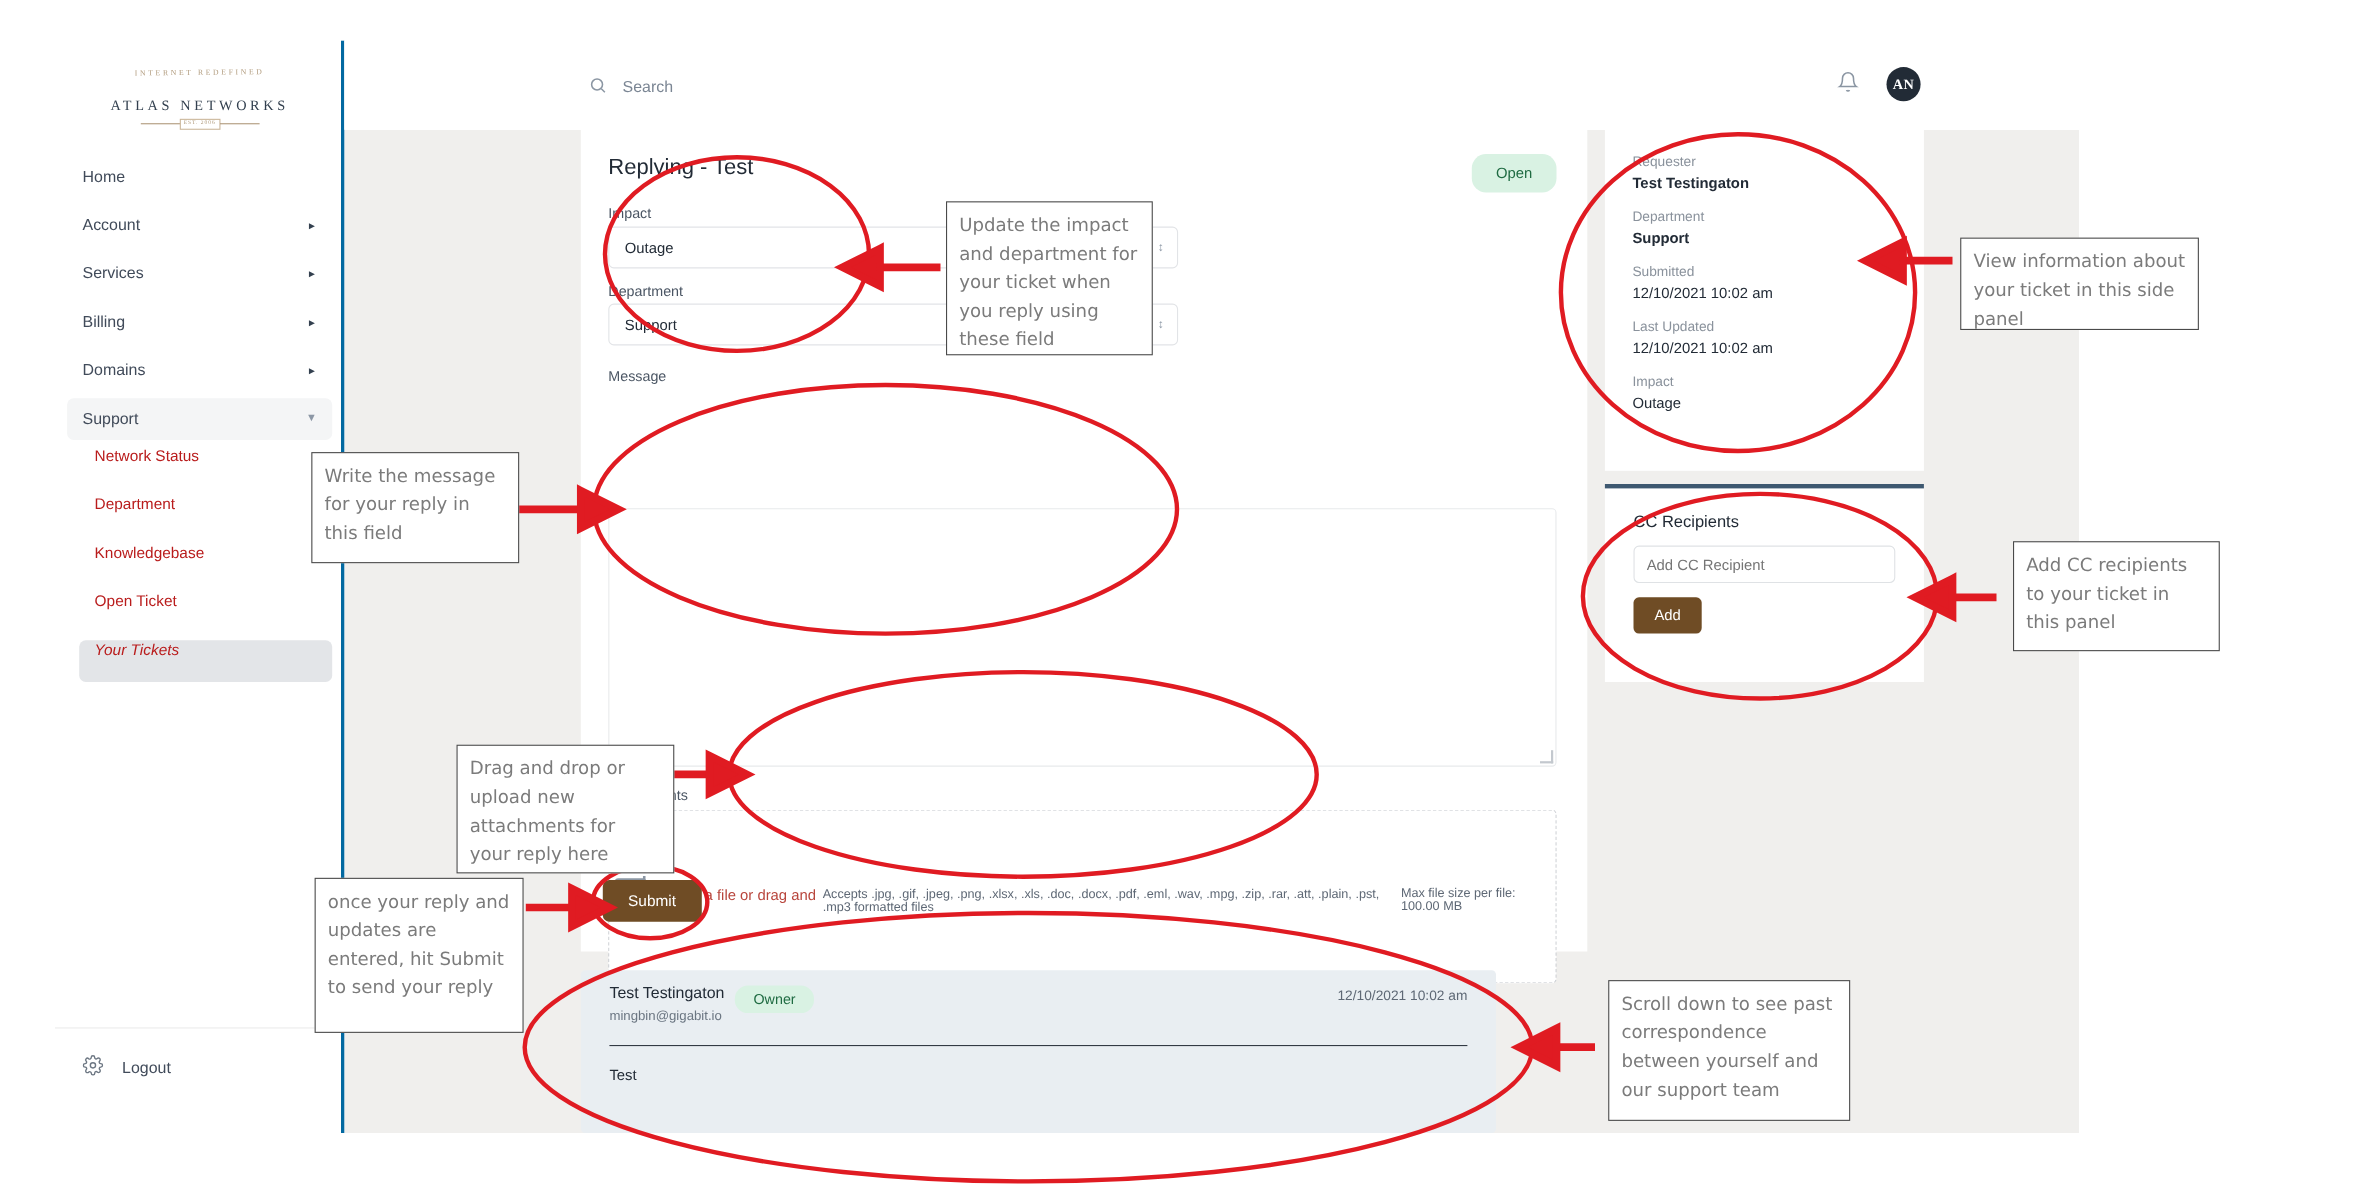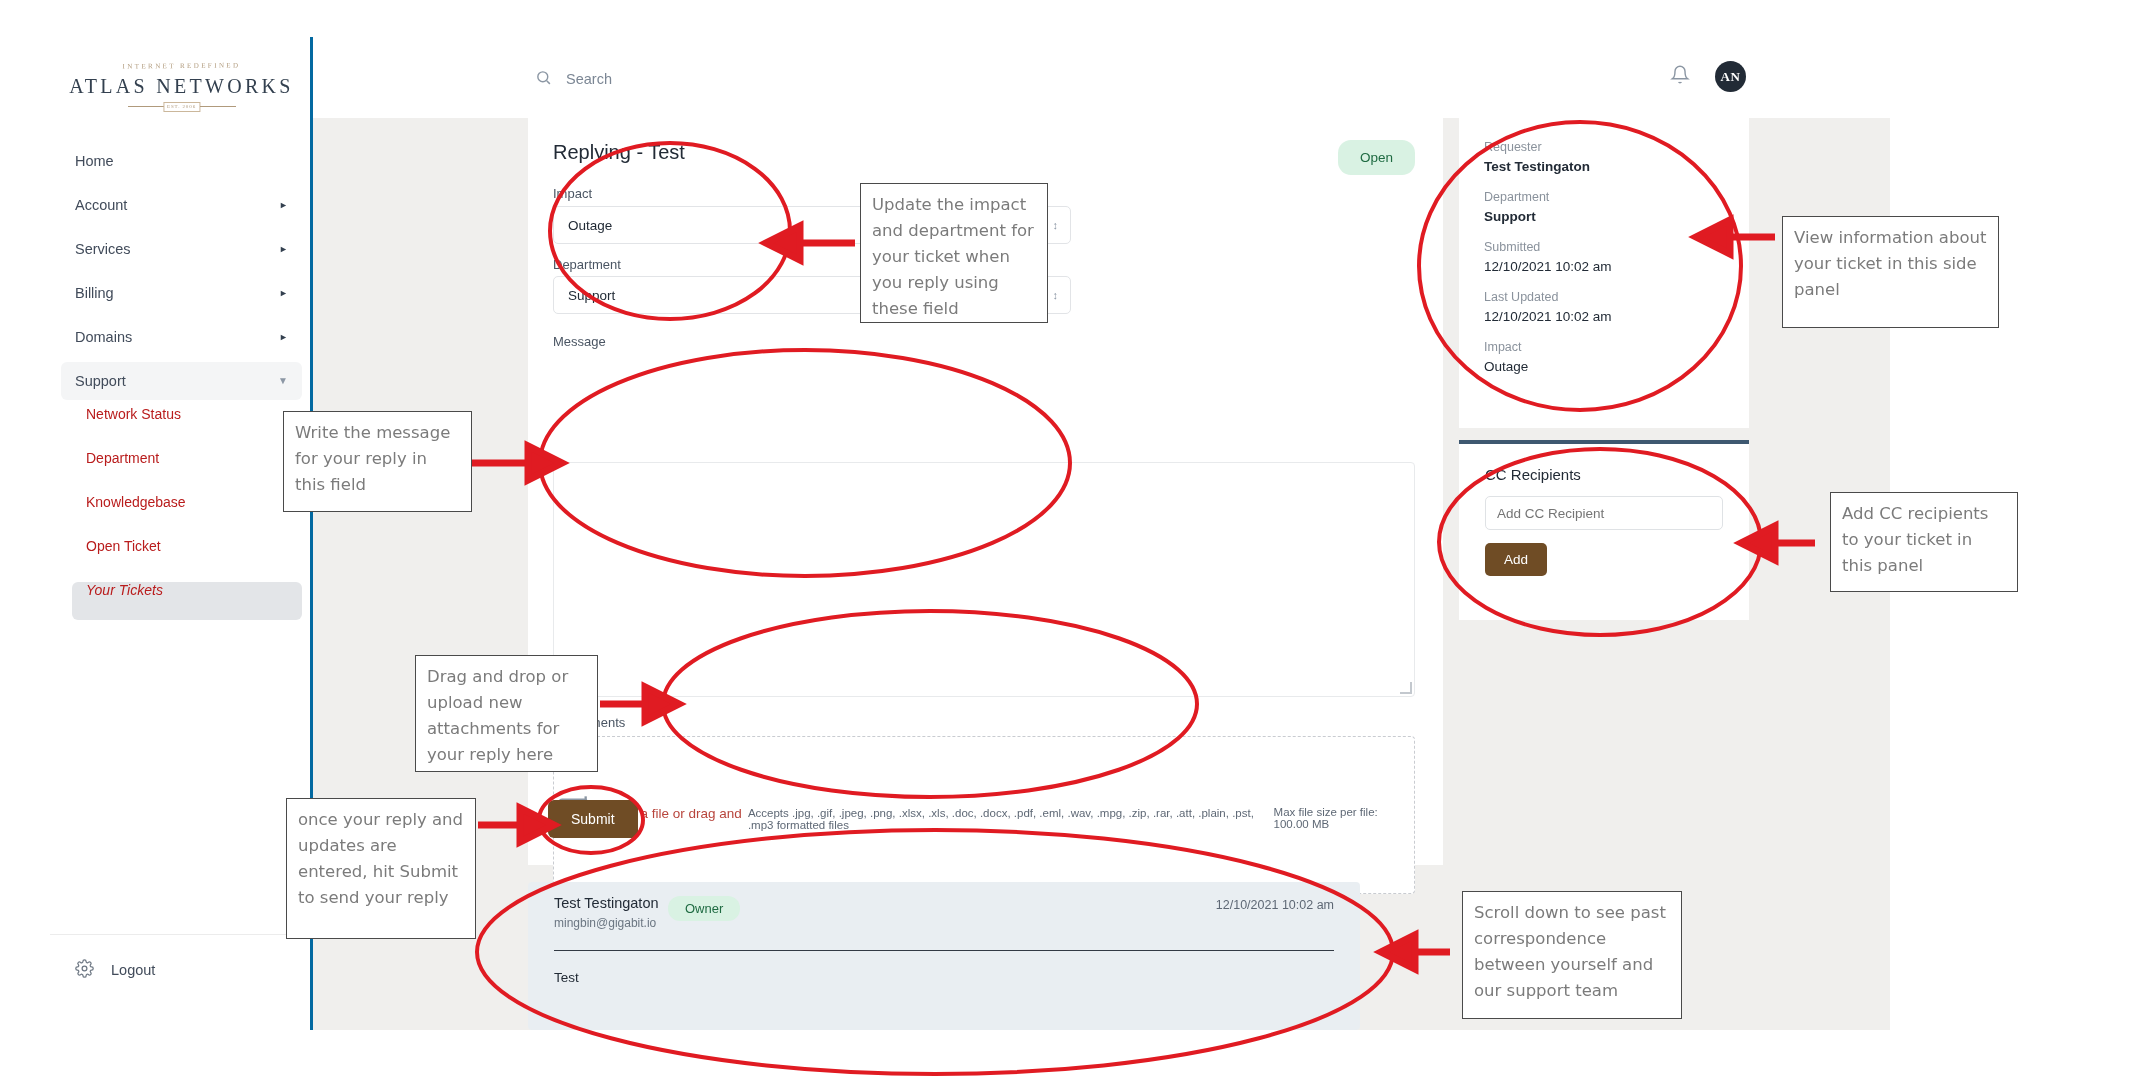--- a/index.html
+++ b/index.html
@@ -27,21 +27,21 @@
     border-right:3px solid #0369a1;
     box-sizing:border-box;
   }
   .logo-wrap{position:absolute;left:0;top:25px;width:263px;text-align:center;}
   .logo-top{
     font-size:7px;letter-spacing:2.4px;color:#b09a7c;
     font-family:"Liberation Serif",serif;text-transform:uppercase;
     transform:rotate(-.6deg);
   }
   .logo-main{
-    font-size:20px;letter-spacing:3.3px;color:#33404f;margin-top:5px;
+    font-size:13px;letter-spacing:3.3px;color:#33404f;margin-top:18px;
     font-family:"Liberation Serif",serif;font-weight:400;
   }
   .logo-rule{
     margin:4px auto 0;width:108px;height:9px;position:relative;
   }
   .logo-rule:before,.logo-rule:after{
     content:"";position:absolute;top:4px;height:1px;background:#b09a7c;width:36px;
   }
   .logo-rule:before{left:0;}
   .logo-rule:after{right:0;}
@@ -393,19 +393,19 @@
       <polygon points="1730,220 1696,237 1730,254"></polygon>
       <line x1="1815" y1="543" x2="1775" y2="543"></line>
       <polygon points="1775,526 1741,543 1775,560"></polygon>
       <line x1="1450" y1="952" x2="1415" y2="952"></line>
       <polygon points="1415,935 1381,952 1415,969"></polygon>
     </g>
   </svg>
 
   <div class="callout" style="left:860px;top:183px;width:188px;height:140px;">Update the impact and department for your ticket when you reply using these field</div>
   <div class="callout" style="left:283px;top:411px;width:189px;height:101px;">Write the message for your reply in this field</div>
-  <div class="callout" style="left:415px;top:655px;width:183px;height:117px;">Drag and drop or upload new attachments for your reply here</div>
+  <div class="callout" style="left:415px;top:677px;width:198px;height:117px;">Drag and drop or upload new attachments for your reply here</div>
   <div class="callout" style="left:286px;top:798px;width:190px;height:141px;">once your reply and updates are entered, hit Submit to send your reply</div>
-  <div class="callout" style="left:1782px;top:216px;width:217px;height:112px;">View information about your ticket in this side panel</div>
+  <div class="callout" style="left:1782px;top:216px;width:217px;height:84px;">View information about your ticket in this side panel</div>
   <div class="callout" style="left:1830px;top:492px;width:188px;height:100px;">Add CC recipients to your ticket in this panel</div>
   <div class="callout" style="left:1462px;top:891px;width:220px;height:128px;">Scroll down to see past correspondence between yourself and our support team</div>
 
 </div>
 
 </body></html>

